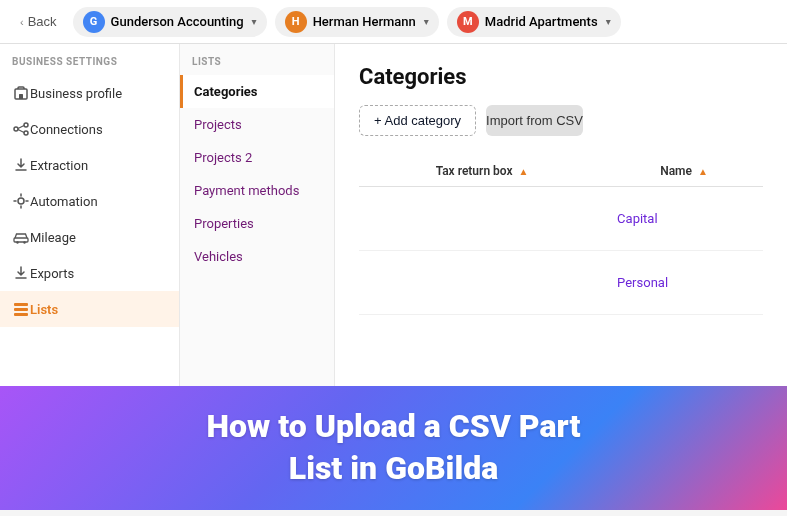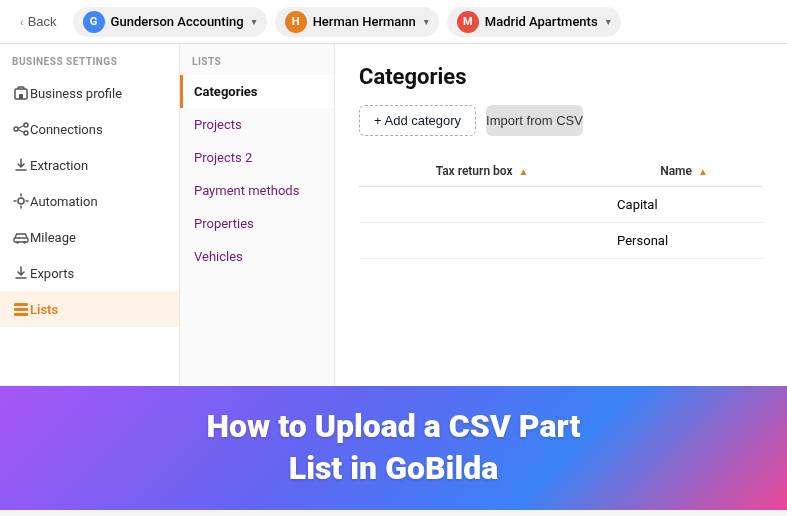--- a/index.html
+++ b/index.html
@@ -80,21 +80,21 @@
       padding: 7px 0; font-size: 13px; font-weight: 500; color: #333; cursor: pointer;
     }
 
     
     .category-table { width: 100%; border-collapse: collapse; }
     .category-table th {
       text-align: center; padding: 8px 12px; font-size: 12px; font-weight: 600;
       color: #333; border-bottom: 1px solid #e0e0e0; background: #fff;
     }
     .category-table td {
-      padding: 10px 12px; font-size: 13px; color: #000000;
+      padding: 24px 12px; font-size: 13px; color: #6d28d9;
       border-bottom: 1px solid #f0f0f0;
     }
     .sort-icon { font-size: 10px; color: #e67e22; margin-left: 3px; }
 
     
     .bottom-banner {
       height: 124px;
       background: linear-gradient(135deg, #a855f7 0%, #6366f1 40%, #3b82f6 70%, #ec4899 100%);
       display: flex; align-items: center; justify-content: center;
     }

